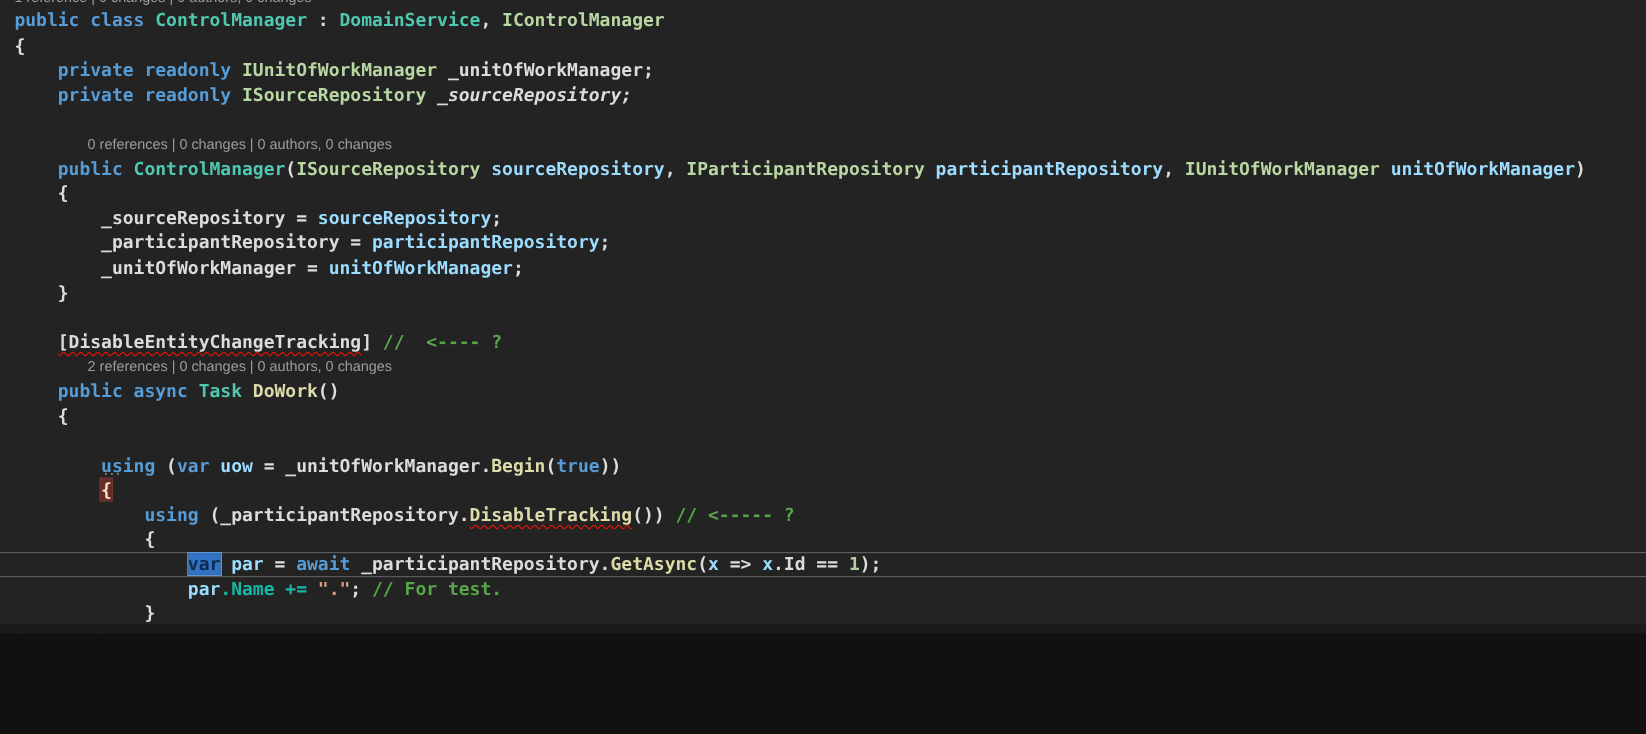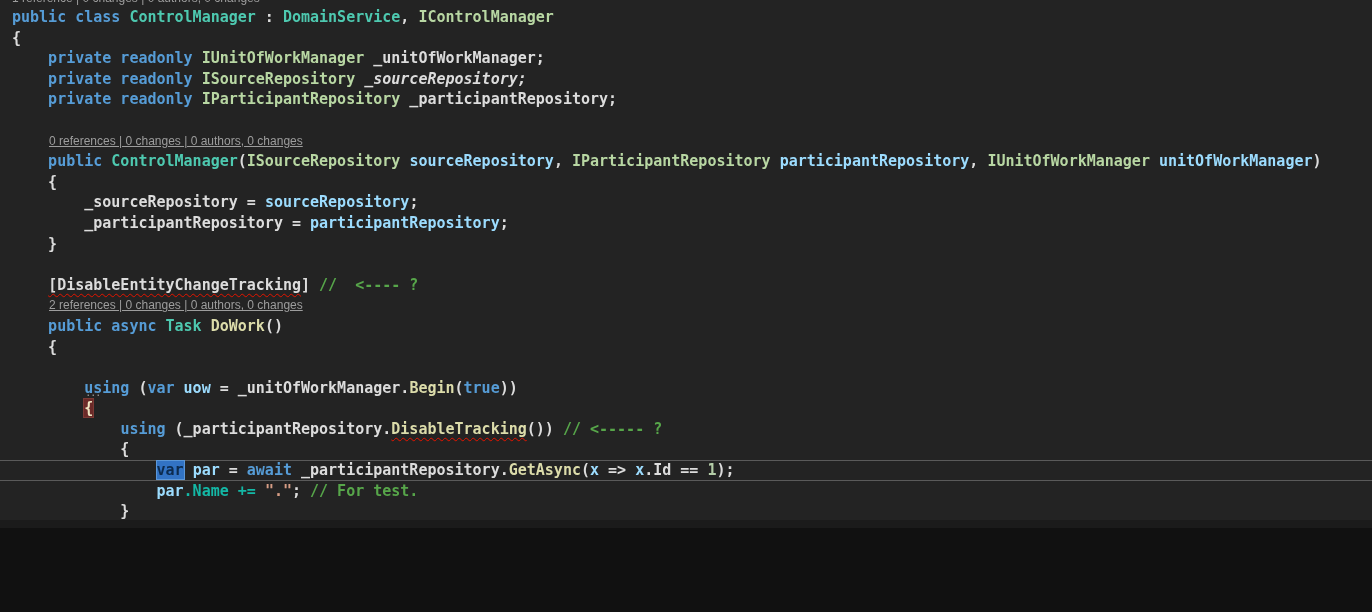--- a/index.html
+++ b/index.html
@@ -10,21 +10,21 @@
     font-weight:bold; font-size:15px;
   }
   .guides { position:absolute; inset:0; z-index:1; }
   .guide { position:absolute; width:0; border-left:1px dashed #565656; }
   .code-area { position:absolute; inset:0; z-index:2; }
   .line { height:20.6px; line-height:20.6px; white-space:pre; padding-left:12px; position:relative; color:#DCDCDC; }
   .line.codelens {
     font-family:"Liberation Sans", sans-serif; font-weight:normal;
     font-size:12px; color:#9d9d9d;
   }
-  .line.codelens.ind1 { padding-left:49px;text-decoration:underline; }
+  .line.codelens.ind1 { padding-left:73px; }
   .line.clipped { height:7px; overflow:hidden; }
   .line.clipped span { display:block; margin-top:-12px; }
   .line.current {
     border-top:1px solid #5a5a5a; border-bottom:1px solid #5a5a5a;
     box-sizing:border-box; line-height:18.4px;
   }
   .f-squiggle {
     text-decoration:underline; text-decoration-style:wavy;
     text-decoration-color:#e51400; text-decoration-thickness:1px;
     text-underline-offset:3px;
@@ -48,27 +48,27 @@
     <div class="guide" style="left:49px;  top:378px; height:234px;"></div>
     <div class="guide" style="left:85px;  top:440px; height:144px;"></div>
     <div class="guide" style="left:121px; top:481px; height:41px;"></div>
   </div>
   <div class="code-area" style="background: rgb(35, 35, 35);">
       <div class="line codelens ind0 clipped"><span>1 reference | 0 changes | 0 authors, 0 changes</span></div>
       <div class="line"><span style="color: rgb(86, 156, 214);">public class </span><span style="color: rgb(78, 201, 176);">ControlManager</span><span style="color: rgb(220, 220, 220);"> : </span><span style="color: rgb(78, 201, 176);">DomainService</span><span style="color: rgb(220, 220, 220);">, </span><span style="color: rgb(184, 215, 163);">IControlManager</span></div>
       <div class="line"><span style="color: rgb(220, 220, 220);">{</span></div>
       <div class="line"><span style="color: rgb(86, 156, 214);">    private readonly </span><span style="color: rgb(184, 215, 163);">IUnitOfWorkManager</span><span style="color: rgb(220, 220, 220);"> _unitOfWorkManager;</span></div>
       <div class="line"><span style="color: rgb(86, 156, 214);">    private readonly </span><span style="color: rgb(184, 215, 163);">ISourceRepository</span><span style="color: rgb(220, 220, 220); font-style: italic;"> _sourceRepository;</span></div>
-      <div class="line"><span style="color: rgb(86, 156, 214);">    private readonly </span><span style="color: rgb(184, 215, 163);">IParticipantRepository</span><span style="color: rgb(220, 220, 220);"> _participantRepository;</span></div>
       <div class="line"></div>
       <div class="line codelens ind1"><span>0 references | 0 changes | 0 authors, 0 changes</span></div>
       <div class="line"><span style="color: rgb(86, 156, 214);">    public </span><span style="color: rgb(78, 201, 176);">ControlManager</span><span style="color: rgb(220, 220, 220);">(</span><span style="color: rgb(184, 215, 163);">ISourceRepository</span><span style="color: rgb(220, 220, 220);"> </span><span style="color: rgb(156, 220, 254);">sourceRepository</span><span style="color: rgb(220, 220, 220);">, </span><span style="color: rgb(184, 215, 163);">IParticipantRepository</span><span style="color: rgb(220, 220, 220);"> </span><span style="color: rgb(156, 220, 254);">participantRepository</span><span style="color: rgb(220, 220, 220);">, </span><span style="color: rgb(184, 215, 163);">IUnitOfWorkManager</span><span style="color: rgb(220, 220, 220);"> </span><span style="color: rgb(156, 220, 254);">unitOfWorkManager</span><span style="color: rgb(220, 220, 220);">)</span></div>
       <div class="line"><span style="color: rgb(220, 220, 220);">    {</span></div>
       <div class="line"><span style="color: rgb(220, 220, 220);">        _sourceRepository = </span><span style="color: rgb(156, 220, 254);">sourceRepository</span><span style="color: rgb(220, 220, 220);">;</span></div>
       <div class="line"><span style="color: rgb(220, 220, 220);">        _participantRepository = </span><span style="color: rgb(156, 220, 254);">participantRepository</span><span style="color: rgb(220, 220, 220);">;</span></div>
+      <div class="line"><span style="color: rgb(220, 220, 220);">        _unitOfWorkManager = </span><span style="color: rgb(156, 220, 254);">unitOfWorkManager</span><span style="color: rgb(220, 220, 220);">;</span></div>
       <div class="line"><span style="color: rgb(220, 220, 220);">    }</span></div>
       <div class="line"></div>
       <div class="line"><span style="color: rgb(220, 220, 220);">    </span><span class="f-squiggle" style="color: rgb(220, 220, 220);">[DisableEntityChangeTracking</span><span style="color: rgb(220, 220, 220);">]</span><span style="color: rgb(87, 166, 74);"> //  &lt;---- ?</span></div>
       <div class="line codelens ind1"><span>2 references | 0 changes | 0 authors, 0 changes</span></div>
       <div class="line"><span style="color: rgb(86, 156, 214);">    public async </span><span style="color: rgb(78, 201, 176);">Task</span><span style="color: rgb(220, 220, 220);"> </span><span style="color: rgb(220, 220, 170);">DoWork</span><span style="color: rgb(220, 220, 220);">()</span></div>
       <div class="line"><span style="color: rgb(220, 220, 220);">    {</span></div>
       <div class="line"></div>
       <div class="line"><span style="color: rgb(220, 220, 220);">        </span><span class="f-dots" style="color: rgb(86, 156, 214);">using</span><span style="color: rgb(220, 220, 220);"> (</span><span style="color: rgb(86, 156, 214);">var</span><span style="color: rgb(220, 220, 220);"> </span><span style="color: rgb(156, 220, 254);">uow</span><span style="color: rgb(220, 220, 220);"> = _unitOfWorkManager.</span><span style="color: rgb(220, 220, 170);">Begin</span><span style="color: rgb(220, 220, 220);">(</span><span style="color: rgb(86, 156, 214);">true</span><span style="color: rgb(220, 220, 220);">))</span></div>
       <div class="line"><span style="color: rgb(220, 220, 220);">        </span><span class="f-brace" style="color: rgb(220, 220, 220);">{</span></div>
       <div class="line"><span style="color: rgb(220, 220, 220);">            </span><span style="color: rgb(86, 156, 214);">using</span><span style="color: rgb(220, 220, 220);"> (_participantRepository.</span><span class="f-squiggle" style="color: rgb(220, 220, 170);">DisableTracking</span><span style="color: rgb(220, 220, 220);">()) </span><span style="color: rgb(87, 166, 74);">// &lt;----- ?</span></div>

